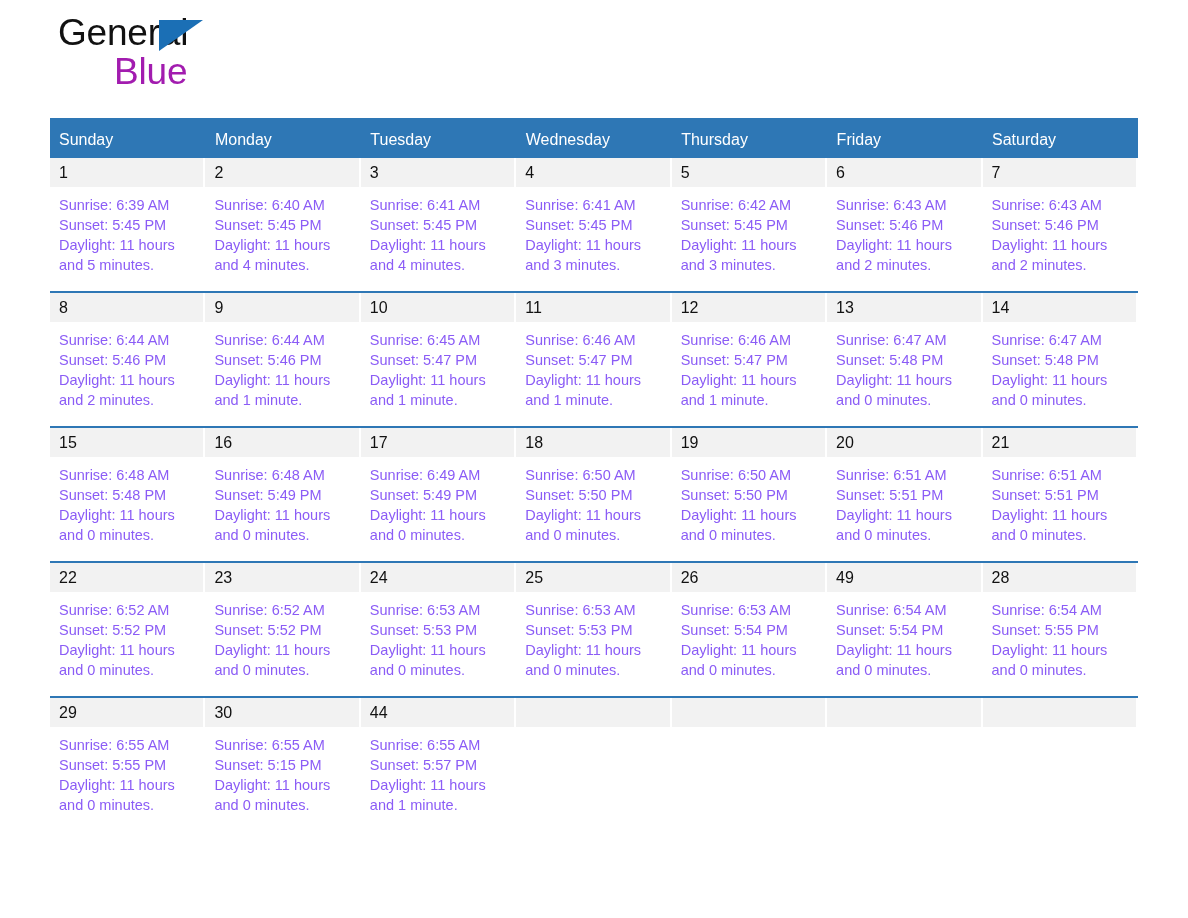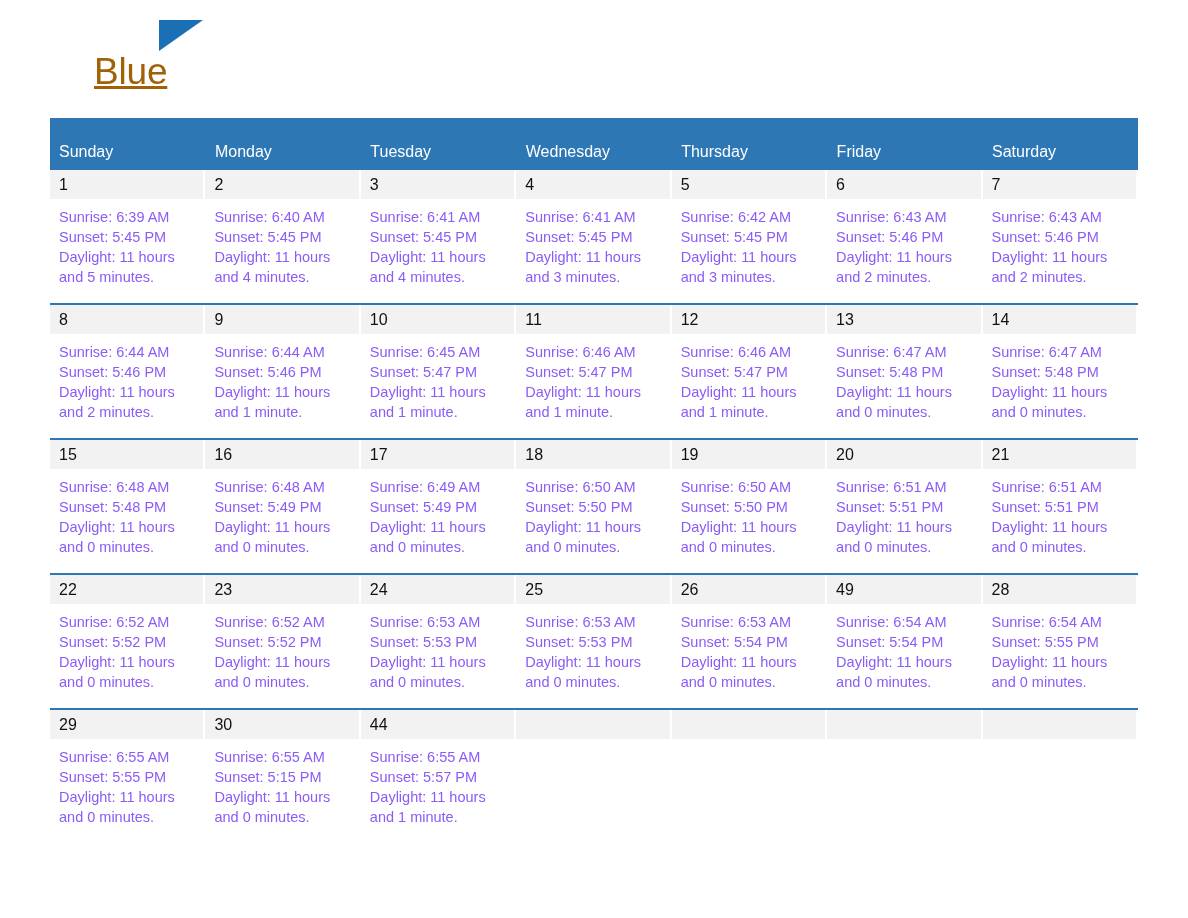--- a/index.html
+++ b/index.html
@@ -49,28 +49,27 @@
     position: absolute;
     left: 101px;
     top: 8px;
     width: 0;
     height: 0;
     border-left: 44px solid #1b6fb5;
     border-bottom: 31px solid transparent;
   }
   .logo-blue {
     position: absolute;
-    left: 36px;
+    left: 56px;
     top: 39px;
     font-size: 37px;
     line-height: 42px;
-    color: #a16207;
+    color: #a21caf;
     letter-spacing: -0.2px;
     white-space: nowrap;
-    text-decoration: underline;
   }
   .titles {
     position: absolute;
     right: 4px;
     top: 10px;
     text-align: right;
   }
   .month-title {
     font-size: 44px;
     line-height: 54px;
@@ -95,21 +94,21 @@
     table-layout: fixed;
   }
   .calendar col { width: 155.43px; }
 
   thead th {
     background: #2e77b5;
     color: #ffffff;
     font-size: 16px;
     font-weight: normal;
     text-align: left;
-    padding: 24px 0 9px 9px;
+    padding: 12px 0 9px 9px;
     border-right: 1px solid #2e77b5;
     height: 19px;
     vertical-align: middle;
   }
 
   tbody tr { vertical-align: top; }
 
   td.day {
     padding: 0;
     border-top: 2px solid #2e77b5;
@@ -138,20 +137,21 @@
   .info div { white-space: nowrap; }
 </style>
 </head>
 <body>
 
 <div class="page">
 
   <div class="masthead">
 
     <div class="logo">
+      <span class="logo-general">General</span>
       <span class="logo-tri"></span>
       <span class="logo-blue">Blue</span>
     </div>
 
 
   </div>
 
   <table class="calendar">
     <colgroup>
       <col>

